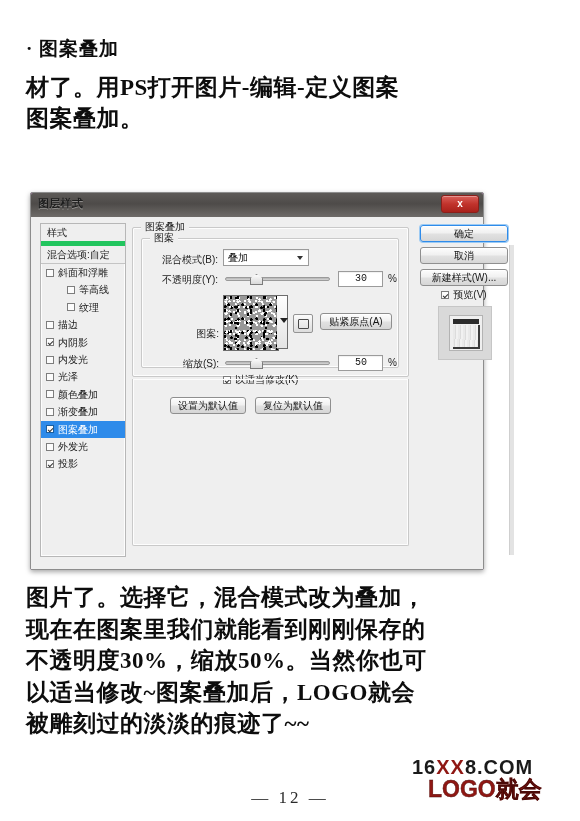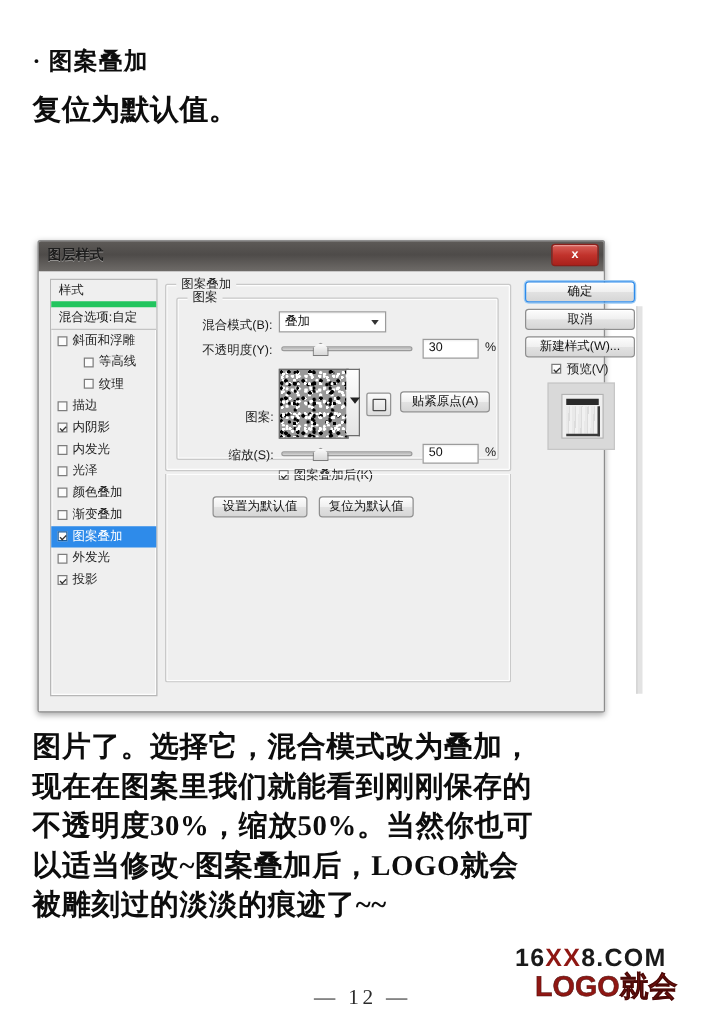--- a/index.html
+++ b/index.html
@@ -50,21 +50,21 @@
   .wm2{
     display:block;margin-top:1px;margin-left:16px;
     font-family:"Liberation Sans",sans-serif;font-weight:bold;
     font-size:23px;letter-spacing:0px;color:#8f1713;
     -webkit-text-stroke:0.4px #4a0a08;
   }
 
   
   .dlg{
     position:absolute;left:30px;top:192px;width:452px;height:376px;
-    background:#737373;
+    background:#701a75;
     border:1px solid #8d8d8d;
     box-shadow:0 2px 5px rgba(0,0,0,.35), 0 0 0 1px rgba(255,255,255,.6) inset;
     border-radius:2px;
   }
   .dlg-titlebar{
     position:absolute;left:0;top:0;right:0;height:24px;
     background:linear-gradient(180deg,#5d5a57 0%,#4e4b49 45%,#6e6b68 100%);
     border-top-left-radius:2px;border-top-right-radius:2px;
     border-bottom:1px solid #3e3c3a;
   }
@@ -149,22 +149,22 @@
     line-height:15px;padding-left:4px;box-sizing:border-box;
   }
   .combo .arrow{
     position:absolute;right:5px;top:6px;width:0;height:0;
     border-left:3.5px solid transparent;border-right:3.5px solid transparent;
     border-top:4px solid #333;
   }
   .numfield{
     position:absolute;background:#fff;border:1px solid #9b9b9b;
     box-shadow:0 1px 1px rgba(0,0,0,.06) inset;
-    font-family:Liberation Sans, sans-serif;font-size:10px;color:#121212;
-    line-height:14px;padding-left:4px;box-sizing:border-box;
+    font-family:Liberation Mono, monospace;font-size:10px;color:#121212;
+    line-height:14px;padding-left:16px;box-sizing:border-box;
   }
   .pct{
     position:absolute;font-family:"Liberation Sans",sans-serif;font-size:10px;
     color:#1c1c1c;
   }
   .slider-track{
     position:absolute;height:4px;background:linear-gradient(180deg,#b4b4b4,#d6d6d6);
     border:1px solid #9a9a9a;border-radius:2px;box-sizing:border-box;
   }
   .slider-thumb{
@@ -279,21 +279,22 @@
   }
 </style>
 </head>
 <body>
 
 <div class="page">
 
   <div class="heading">· 图案叠加</div>
 
   <div class="para-top">
-    <span class="ln">复位为默认值。</span>
+    <span class="ln">材了。用PS打开图片-编辑-定义图案</span>
+    <span class="ln">图案叠加。</span>
   </div>
 
   <div class="dlg">
 
     <div class="dlg-titlebar">
       <div class="dlg-title">图层样式</div>
       <div class="btn-close">x</div>
     </div>
 
     <div class="dlg-body">
@@ -381,21 +382,21 @@
       <div class="btn" style="left:289px;top:96px;width:72px;height:17px;line-height:15px;">贴紧原点(A)</div>
 
       <div class="lbl" style="left:130px;top:140px;width:58px;">缩放(S):</div>
       <div class="slider-track" style="left:194px;top:144px;width:105px;"></div>
       <div class="slider-thumb" style="left:219px;top:141px;"></div>
       <div class="numfield" style="left:307px;top:138px;width:45px;height:16px;">50</div>
       <div class="pct" style="left:357px;top:140px;">%</div>
 
       <div class="chk-row" style="left:192px;top:156px;">
         <span class="cb on"></span>
-        <span>图案叠加后(K)</span>
+        <span>以适当修改(K)</span>
       </div>
 
       <div class="btn" style="left:139px;top:180px;width:76px;height:17px;line-height:15px;">设置为默认值</div>
       <div class="btn" style="left:224px;top:180px;width:76px;height:17px;line-height:15px;">复位为默认值</div>
 
       <div class="bottom-strip"></div>
 
       <div class="rbtn primary" style="top:8px;">确定</div>
       <div class="rbtn" style="top:30px;">取消</div>
       <div class="rbtn" style="top:52px;">新建样式(W)...</div>

